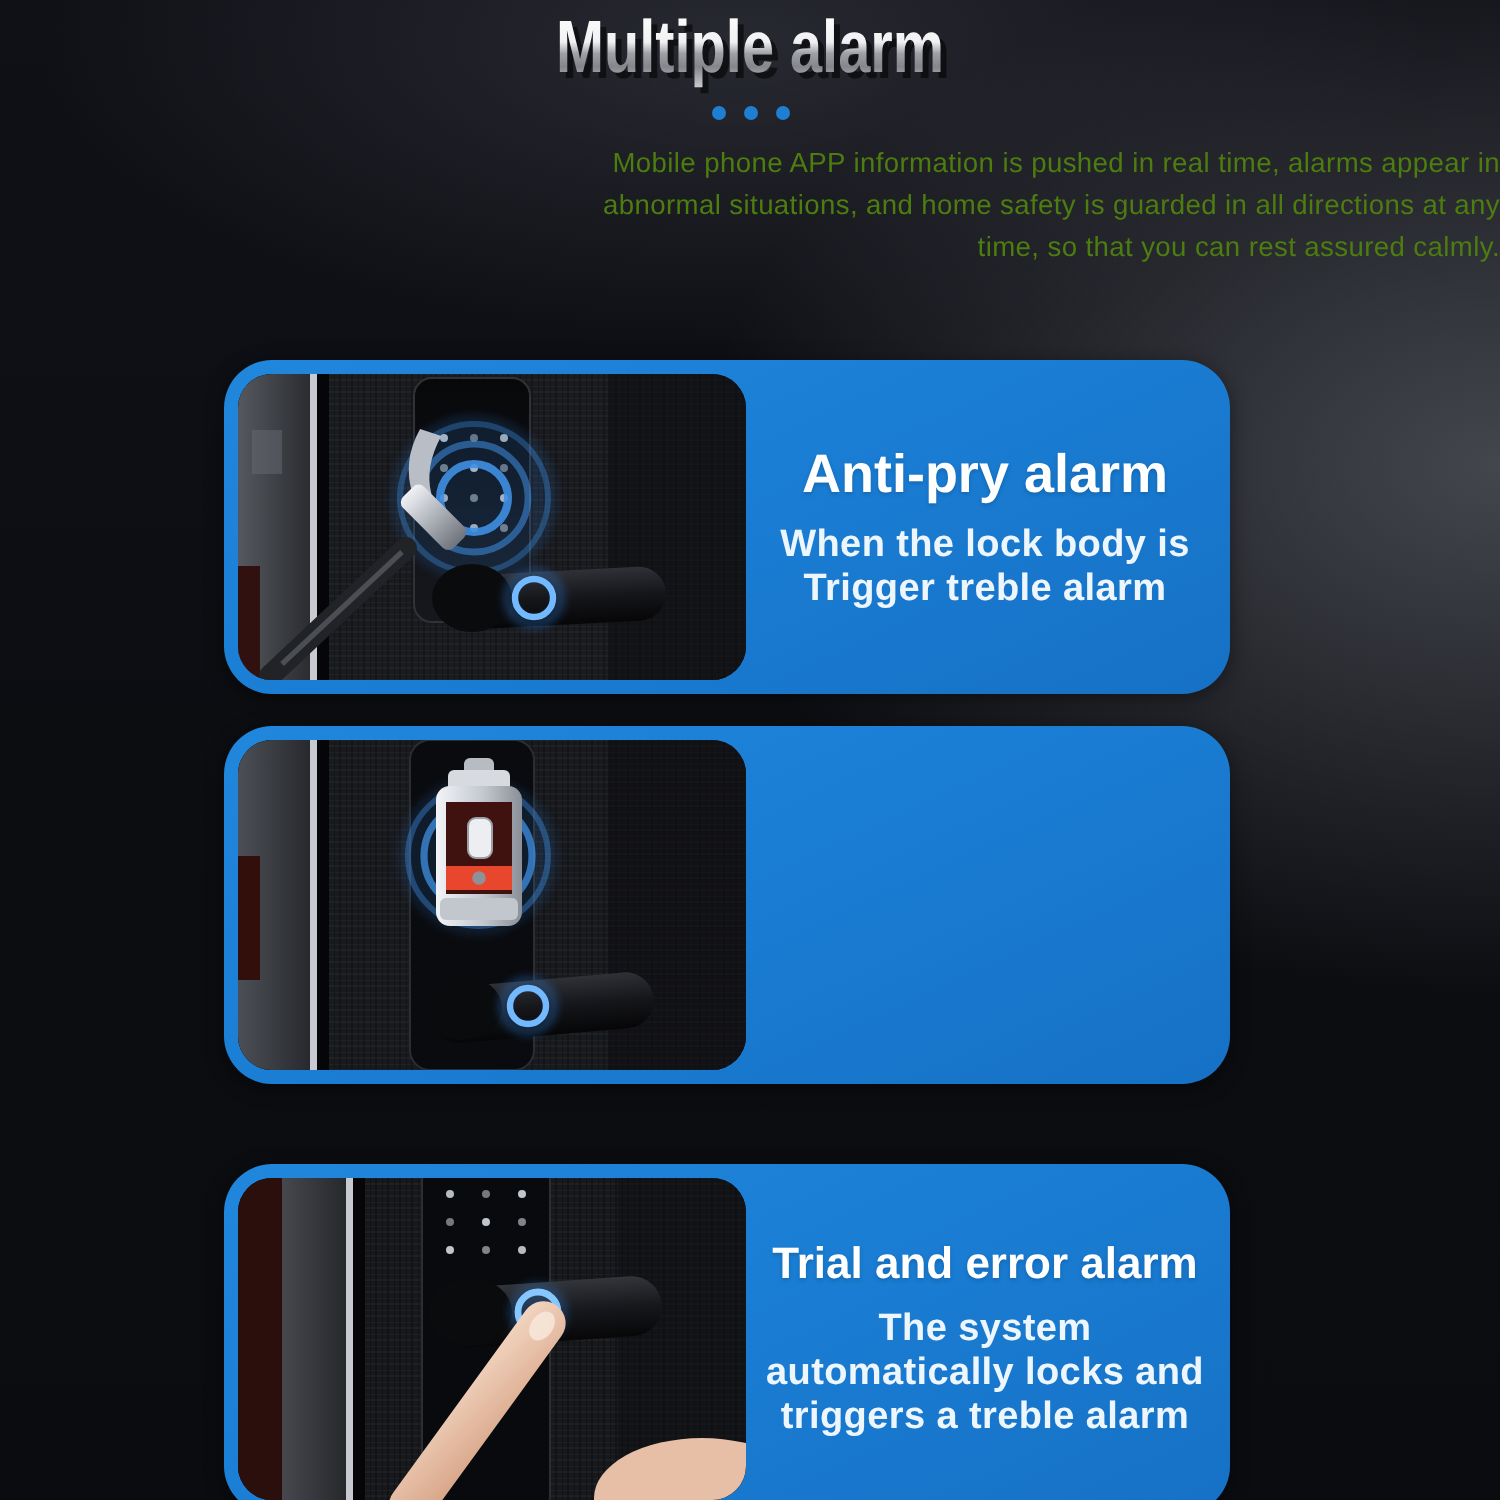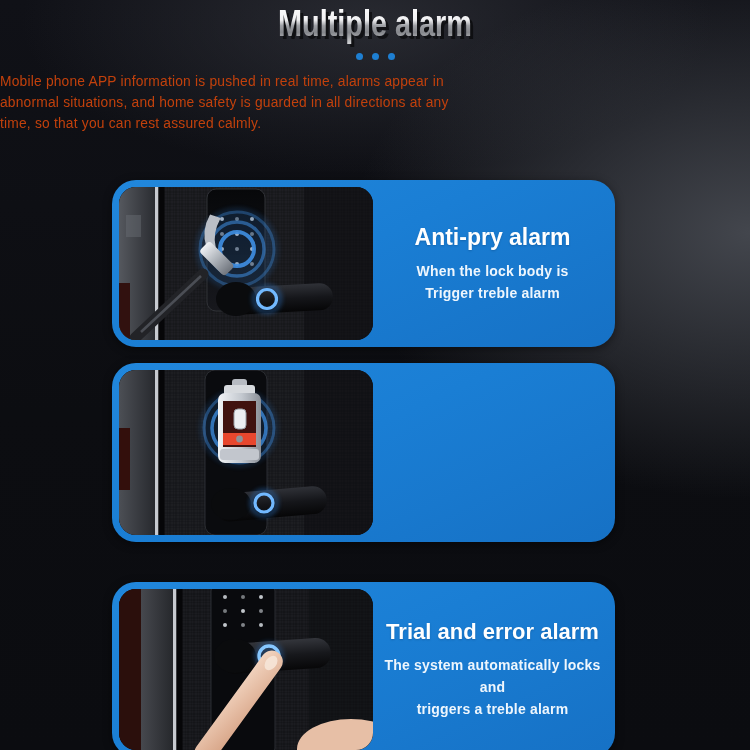--- a/index.html
+++ b/index.html
@@ -7,37 +7,37 @@
     width:750px;height:750px;position:relative;overflow:hidden;
     font-family:"Liberation Sans","DejaVu Sans",sans-serif;
     background:
       radial-gradient(640px 430px at 100% 31%, #43464d 0%, rgba(35,36,41,0) 62%),
       radial-gradient(480px 210px at 49% 3%, rgba(60,62,70,0.55), rgba(0,0,0,0) 72%),
       linear-gradient(180deg,#101117 0%,#0c0d11 55%,#0b0c10 100%);
   }
   .title-wrap{position:absolute;top:0;left:0;width:638px;height:52px;}
   .dots{position:absolute;top:53px;left:0;width:750px;display:flex;justify-content:center;gap:9px;}
   .dot{width:7px;height:7px;border-radius:50%;}
-  .intro{position:absolute;top:71px;left:0;width:750px;text-align:left;
-    color:#c2410c;font-size:13.8px;font-weight:500;line-height:21px;letter-spacing:.2px;}
+  .intro{position:absolute;top:71px;left:0;width:750px;text-align:right;
+    color:#4d7c0f;font-size:13.8px;font-weight:500;line-height:21px;letter-spacing:.2px;}
   .card{position:absolute;left:112px;width:503px;border-radius:24px;
     background:linear-gradient(155deg,#2187dc 0%,#1a7ed4 45%,#1671c5 100%);
     box-shadow:0 2px 10px rgba(0,0,0,.45);}
   #card-1{top:180px;height:167px;}
   #card-2{top:363px;height:179px;}
   #card-3{top:560px;height:175px;margin-top:22px;}
   .photo{position:absolute;left:7px;top:7px;bottom:7px;width:254px;border-radius:17px;
     overflow:hidden;background:#101114;}
   .photo svg{display:block;width:100%;height:100%;}
   .card-text{position:absolute;left:266px;right:8px;top:0;bottom:0;display:flex;
     flex-direction:column;justify-content:center;align-items:center;text-align:center;color:#fff;}
-  .card-title{font-size:23px;font-weight:bold;white-space:nowrap;margin-bottom:9px;
+  .card-title{font-size:27px;font-weight:bold;white-space:nowrap;margin-bottom:9px;
     text-shadow:0 1px 2px rgba(0,40,80,.25);}
   #card-3 .card-title{font-size:22px;}
-  .card-body{font-size:14px;font-weight:600;line-height:22px;color:#eef6fd;letter-spacing:.2px;}
+  .card-body{font-size:19px;font-weight:600;line-height:22px;color:#eef6fd;letter-spacing:.2px;}
 </style>
 </head>
 <body>
 
 <div class="title-wrap">
   <svg width="750" height="52" viewBox="0 0 750 52">
     <defs>
       <linearGradient id="metal" x1="0" y1="0" x2="0" y2="1">
         <stop offset="0" stop-color="#ffffff"></stop>
         <stop offset="0.42" stop-color="#f1f1f3"></stop>

